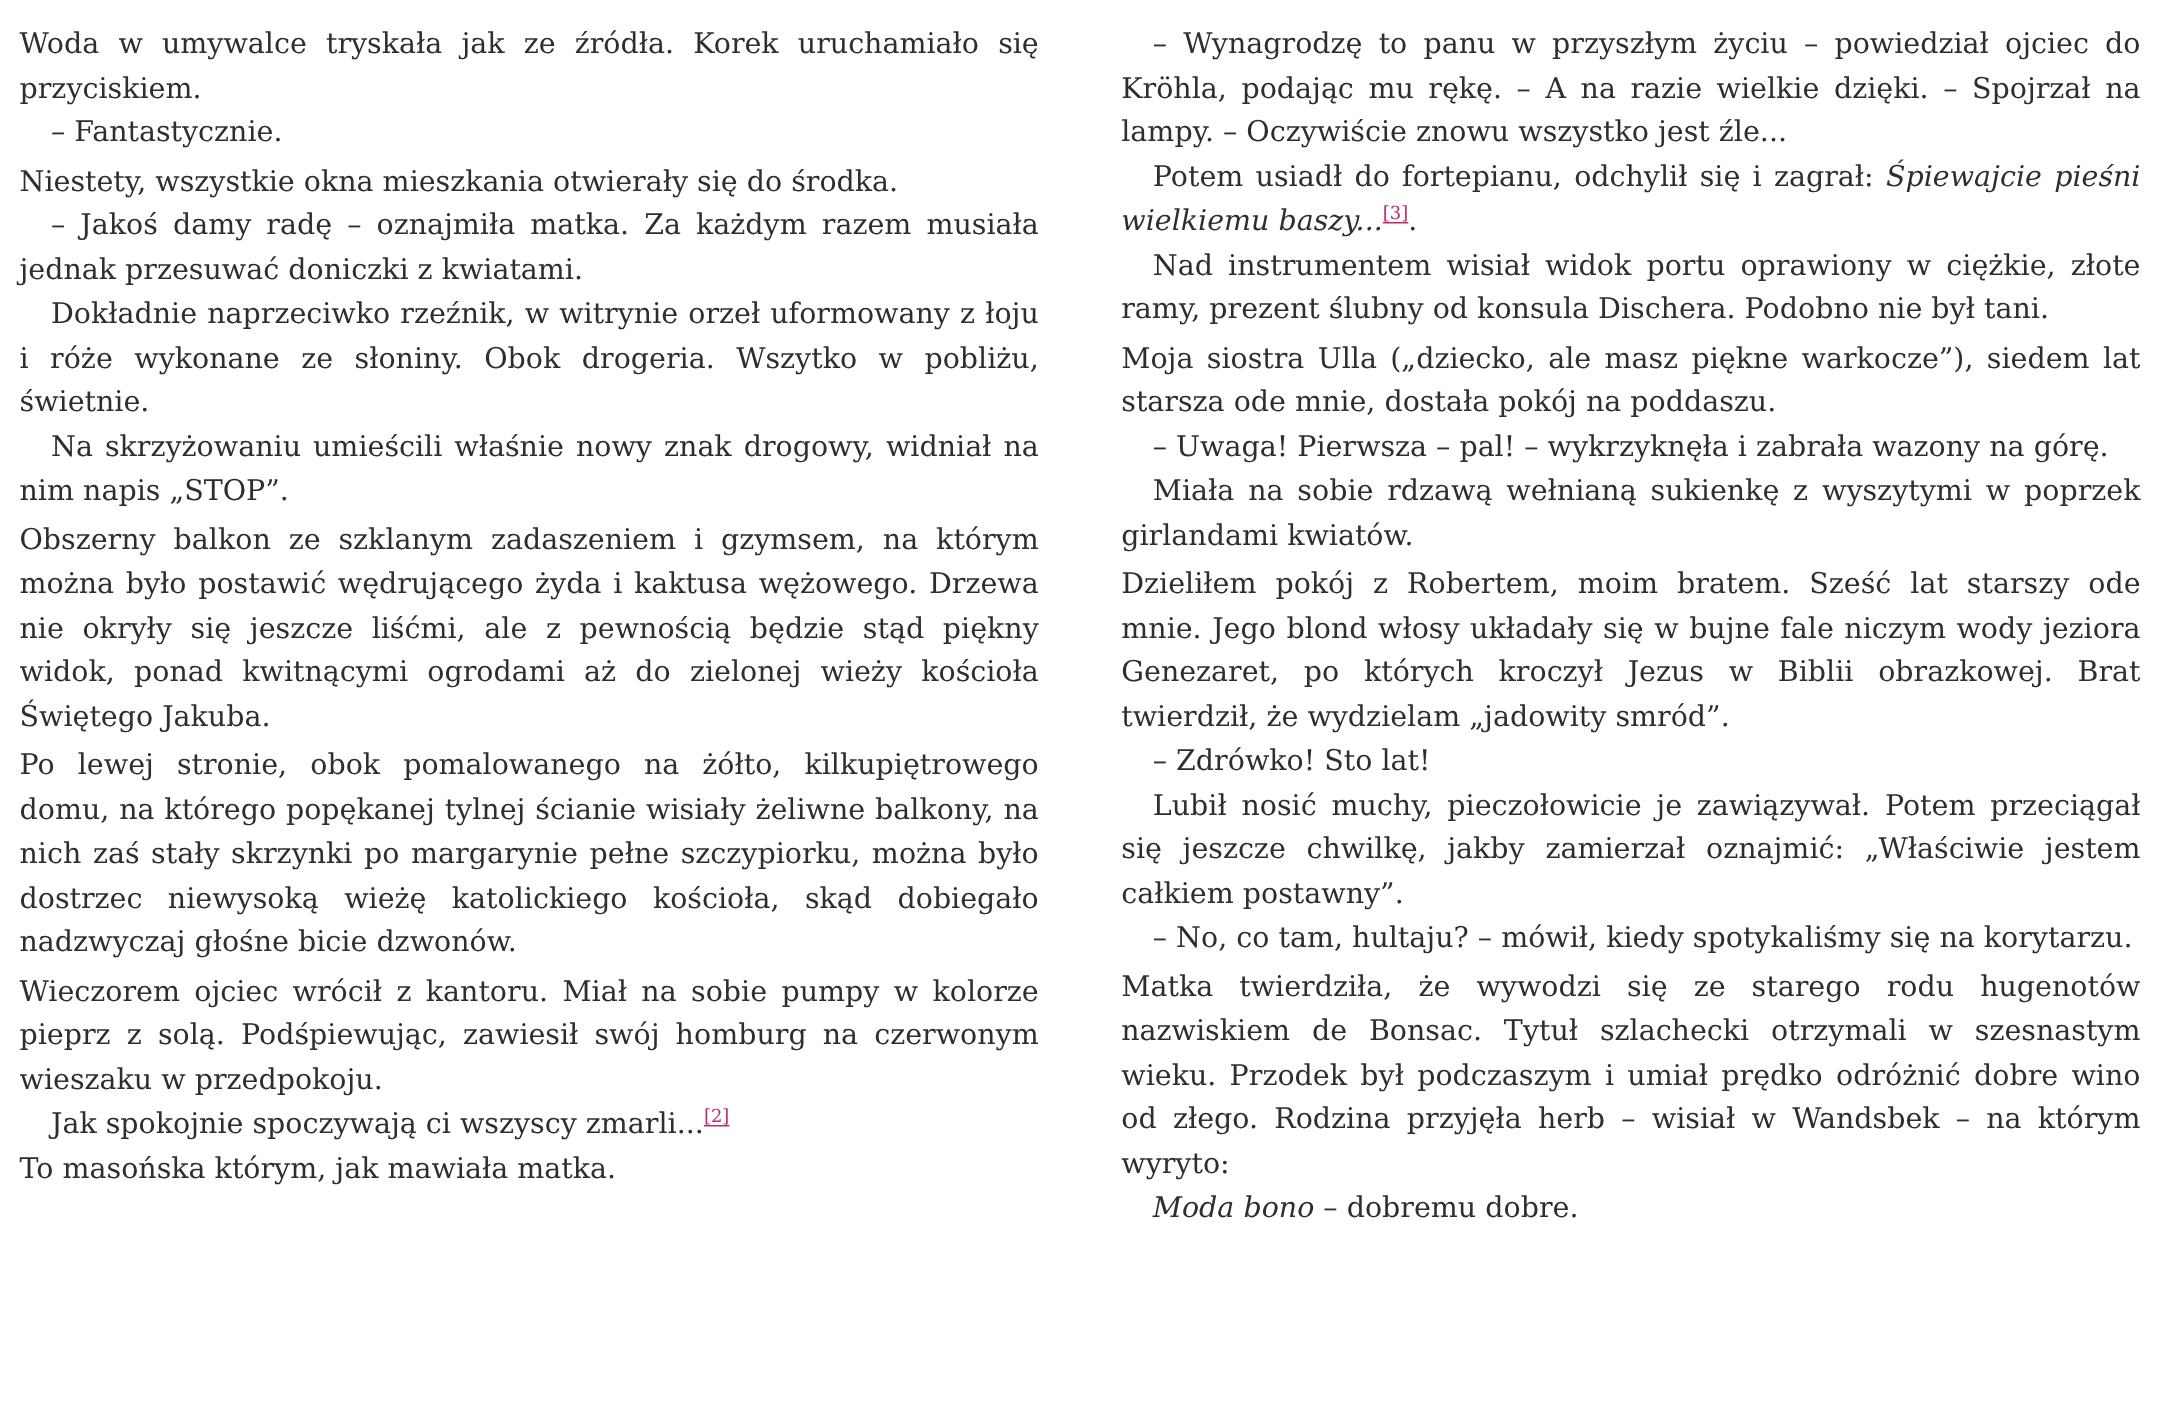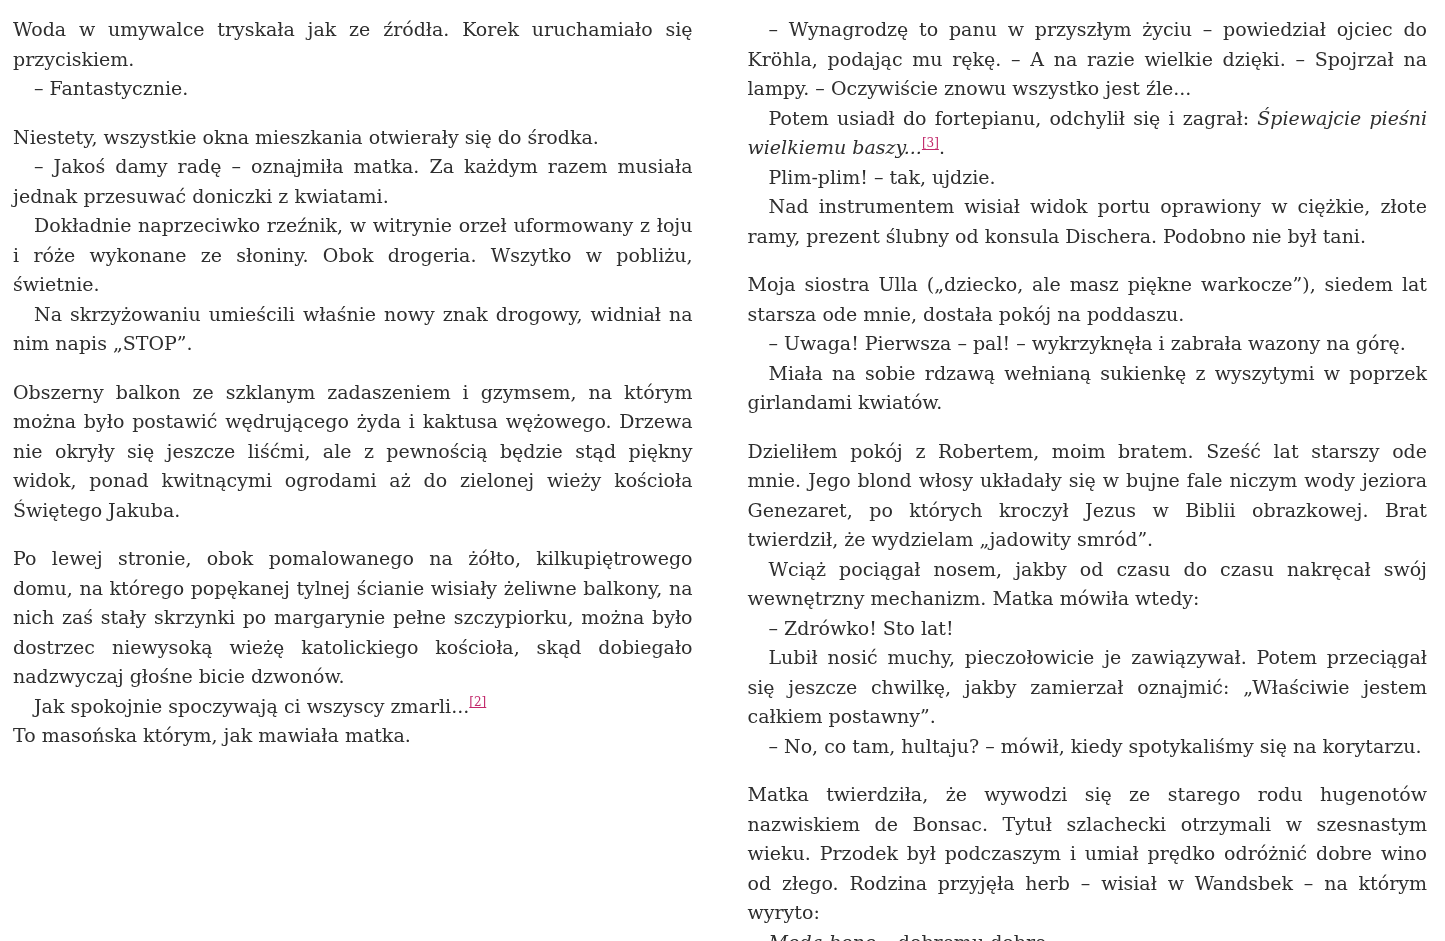--- a/index.html
+++ b/index.html
@@ -27,21 +27,21 @@
     min-width: 0;
   }
   .col p {
     margin: 0;
     text-align: justify;
   }
   .col p.indent {
     text-indent: 21px;
   }
   .col p.gap {
-    margin-top: 19px;
+    margin-top: 3px;
   }
   .col em {
     font-style: italic;
   }
   a.fn {
     color: #c2296b;
     font-size: 12px;
     line-height: 0;
     vertical-align: super;
     text-decoration: underline;
@@ -55,32 +55,31 @@
 <div class="page" style="color: rgb(46, 46, 46); background: rgb(255, 255, 255);">
   <div class="col" id="col-0">
       <p><span>Woda w umywalce tryskała jak ze źródła. Korek uruchamiało się przyciskiem.</span></p>
       <p class="indent"><span>– Fantastycznie.</span></p>
       <p class="gap"><span>Niestety, wszystkie okna mieszkania otwierały się do środka.</span></p>
       <p class="indent"><span>– Jakoś damy radę – oznajmiła matka. Za każdym razem musiała jednak przesuwać doniczki z kwiatami.</span></p>
       <p class="indent"><span>Dokładnie naprzeciwko rzeźnik, w witrynie orzeł uformowany z łoju i róże wykonane ze słoniny. Obok drogeria. Wszytko w pobliżu, świetnie.</span></p>
       <p class="indent"><span>Na skrzyżowaniu umieścili właśnie nowy znak drogowy, widniał na nim napis „STOP”.</span></p>
       <p class="gap"><span>Obszerny balkon ze szklanym zadaszeniem i gzymsem, na którym można było postawić wędrującego żyda i kaktusa wężowego. Drzewa nie okryły się jeszcze liśćmi, ale z pewnością będzie stąd piękny widok, ponad kwitnącymi ogrodami aż do zielonej wieży kościoła Świętego Jakuba.</span></p>
       <p class="gap"><span>Po lewej stronie, obok pomalowanego na żółto, kilkupiętrowego domu, na którego popękanej tylnej ścianie wisiały żeliwne balkony, na nich zaś stały skrzynki po margarynie pełne szczypiorku, można było dostrzec niewysoką wieżę katolickiego kościoła, skąd dobiegało nadzwyczaj głośne bicie dzwonów.</span></p>
+      <p class="gap"><span>Wieczorem ojciec wrócił z kantoru. Miał na sobie pumpy w kolorze pieprz z solą. Podśpiewując, zawiesił swój homburg na czerwonym wieszaku w przedpokoju.</span></p>
       <p class="indent"><span>Jak spokojnie spoczywają ci wszyscy zmarli...</span><a class="fn" style="color: rgb(194, 41, 107);">[2]</a></p>
       <p><span>To masońska którym, jak mawiała matka.</span></p>
     </div>
   <div class="col" id="col-1">
       <p class="indent"><span>– Wynagrodzę to panu w przyszłym życiu – powiedział ojciec do Kröhla, podając mu rękę. – A na razie wielkie dzięki. – Spojrzał na lampy. – Oczywiście znowu wszystko jest źle...</span></p>
       <p class="indent"><span>Potem usiadł do fortepianu, odchylił się i zagrał: </span><em>Śpiewajcie pieśni wielkiemu baszy...</em><a class="fn" style="color: rgb(194, 41, 107);">[3]</a><span>.</span></p>
-      <p class="indent"><span>Plim-plim! – tak, ujdzie.</span></p>
       <p class="indent"><span>Nad instrumentem wisiał widok portu oprawiony w ciężkie, złote ramy, prezent ślubny od konsula Dischera. Podobno nie był tani.</span></p>
       <p class="gap"><span>Moja siostra Ulla („dziecko, ale masz piękne warkocze”), siedem lat starsza ode mnie, dostała pokój na poddaszu.</span></p>
       <p class="indent"><span>– Uwaga! Pierwsza – pal! – wykrzyknęła i zabrała wazony na górę.</span></p>
       <p class="indent"><span>Miała na sobie rdzawą wełnianą sukienkę z wyszytymi w poprzek girlandami kwiatów.</span></p>
       <p class="gap"><span>Dzieliłem pokój z Robertem, moim bratem. Sześć lat starszy ode mnie. Jego blond włosy układały się w bujne fale niczym wody jeziora Genezaret, po których kroczył Jezus w Biblii obrazkowej. Brat twierdził, że wydzielam „jadowity smród”.</span></p>
-      <p class="indent"><span>Wciąż pociągał nosem, jakby od czasu do czasu nakręcał swój wewnętrzny mechanizm. Matka mówiła wtedy:</span></p>
       <p class="indent"><span>– Zdrówko! Sto lat!</span></p>
       <p class="indent"><span>Lubił nosić muchy, pieczołowicie je zawiązywał. Potem przeciągał się jeszcze chwilkę, jakby zamierzał oznajmić: „Właściwie jestem całkiem postawny”.</span></p>
       <p class="indent"><span>– No, co tam, hultaju? – mówił, kiedy spotykaliśmy się na korytarzu.</span></p>
       <p class="gap"><span>Matka twierdziła, że wywodzi się ze starego rodu hugenotów nazwiskiem de Bonsac. Tytuł szlachecki otrzymali w szesnastym wieku. Przodek był podczaszym i umiał prędko odróżnić dobre wino od złego. Rodzina przyjęła herb – wisiał w Wandsbek – na którym wyryto:</span></p>
       <p class="indent"><em>Moda bono</em><span> – dobremu dobre.</span></p>
     </div>
 </div>
 
 </body></html>

